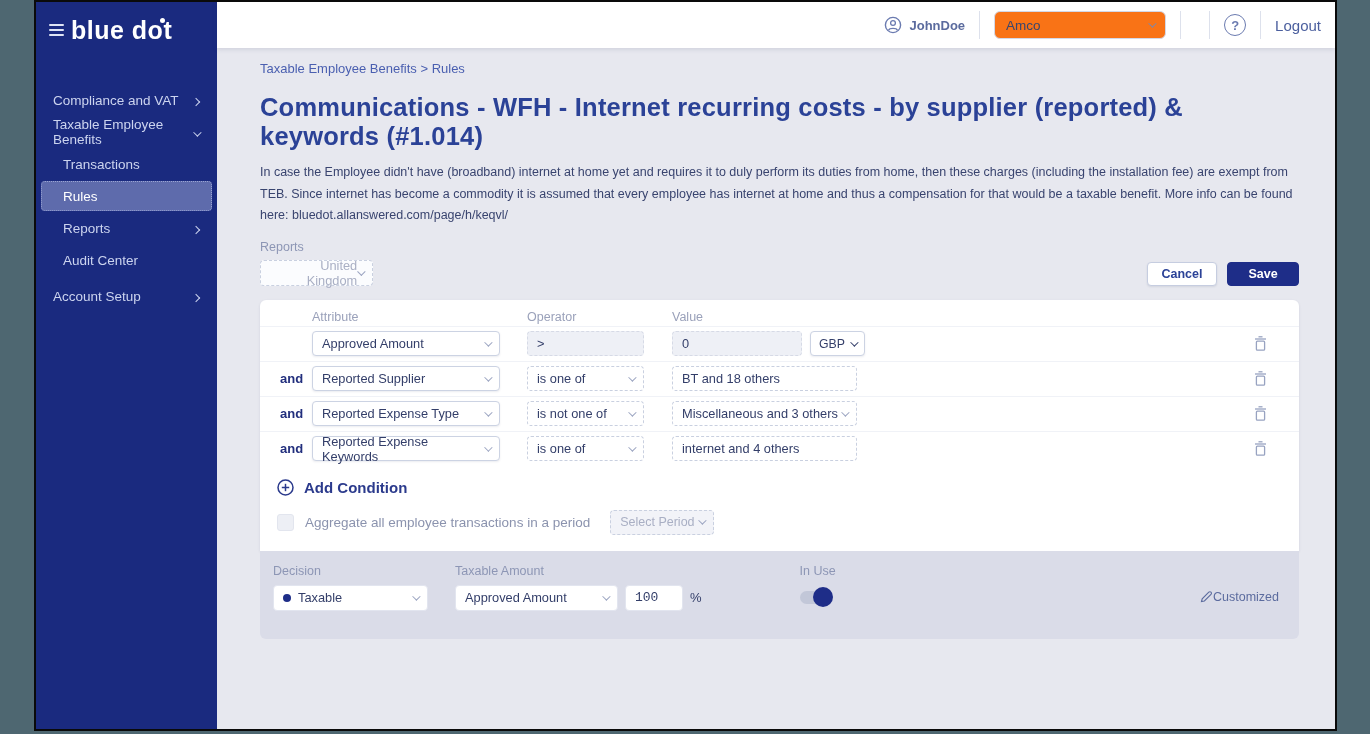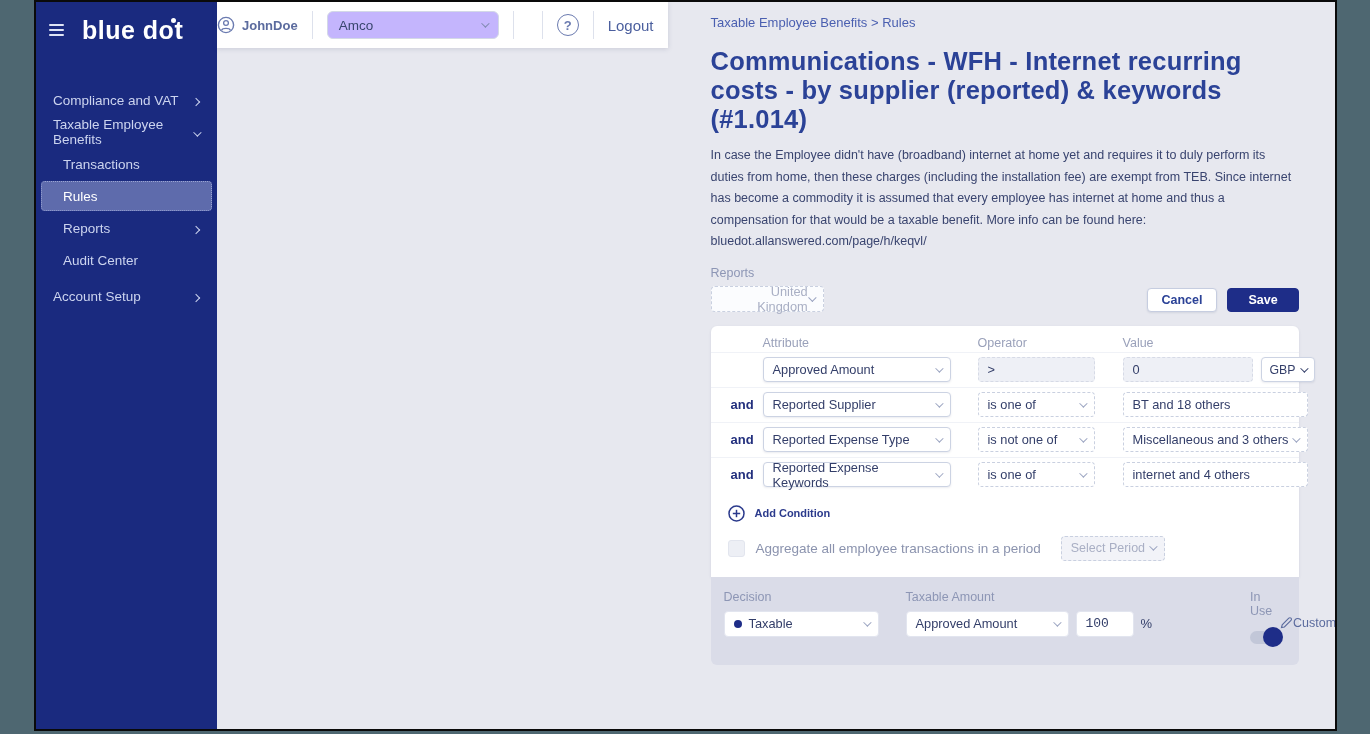--- a/index.html
+++ b/index.html
@@ -3,46 +3,46 @@
 <meta charset="utf-8">
 <style>
   * { margin:0; padding:0; box-sizing:border-box; }
   html,body { font-family:"Liberation Sans","DejaVu Sans",sans-serif; }
   .frame { width:1370px; height:734px; background:#4e6771; position:relative; overflow:hidden; }
   .app { position:absolute; left:34px; top:0; width:1303px; height:731px; border:2px solid #0a0a0a;
          display:flex; background:#e7e8ef; overflow:hidden; }
 
   
   .sidebar { width:181px; flex-shrink:0; background:#1a2a7f; color:#ccd4ef; display:flex; flex-direction:column; }
-  .logo-row { height:56px; display:flex; align-items:center; padding-left:13px; gap:18px; }
+  .logo-row { height:56px; display:flex; align-items:center; padding-left:13px; gap:7px; }
   .hamburger { display:flex; flex-direction:column; gap:3px; cursor:pointer; }
   .hamburger span { width:15px; height:2px; background:#dfe4f5; border-radius:1px; }
   .logo-text { font-size:25px; font-weight:bold; color:#fff; letter-spacing:.5px; }
   .logo-o { position:relative; display:inline-block; }
   .logo-o::after { content:""; position:absolute; top:2px; right:-2px; width:5px; height:5px;
                    border-radius:50%; background:#fff; }
   .nav { margin-top:26px; display:flex; flex-direction:column; }
   .nav-item { height:30px; margin:1px 5px; display:flex; align-items:center;
               padding:0 12px 0 11px; font-size:13.5px; border:1px solid transparent; border-radius:4px; cursor:pointer; }
   .nav-item.sub { padding-left:21px; }
   .nav-item.selected { background:#5e6bac; border:1px dotted #9aa4d4; color:#ffffff; }
   .nav-item .chev-wrap { margin-left:auto; }
   .chev { display:inline-block; width:6px; height:6px; border-right:1.5px solid currentColor;
           border-bottom:1.5px solid currentColor; }
   .chev.down { transform:rotate(45deg) translateY(-2px); }
   .chev.right { transform:rotate(-45deg); }
   .gap-before { margin-top:5px; }
 
   
-  .main { flex:1; display:flex; flex-direction:row; min-width:0; }
+  .main { flex:1; display:flex; flex-direction:column; min-width:0; }
   .topbar { height:46px; background:#fff; display:flex; align-items:center; justify-content:flex-end;
             padding-right:14px; box-shadow:0 1px 5px rgba(40,50,90,.15); position:relative; z-index:3; }
   .user { display:flex; align-items:center; gap:7px; color:#5b6b9e; font-size:13px; font-weight:bold; }
   .tb-divider { width:1px; height:28px; background:#dde1ec; margin:0 14px; }
-  .tb-select { height:28px; border:1px solid #d3d8e7; border-radius:6px; background:#c4b5fd;
+  .tb-select { height:28px; border:1px solid #d3d8e7; border-radius:6px; background:#f97316;
                display:flex; align-items:center; justify-content:space-between; padding:0 11px;
                color:#39466e; font-size:13.5px; cursor:pointer; }
   .tb-select .chev { color:#7e89ad; }
   .w-company { width:172px; } .w-currency { width:182px; }
   .help-circle { width:22px; height:22px; border:1.6px solid #6b7bb0; border-radius:50%;
                  display:flex; align-items:center; justify-content:center; color:#6b7bb0;
                  font-size:13px; font-weight:bold; cursor:pointer; }
   .logout { color:#4b5f9e; font-size:15px; cursor:pointer; }
 
   .content { flex:1; padding:13px 36px 0 43px; background:#e7e8ef; overflow:hidden; }
@@ -80,21 +80,21 @@
                color:#333e69; font-size:12.8px; padding:0 9px; width:185px;
                font-family:"Liberation Sans",sans-serif; outline:none; }
   .val-input.short { width:130px; }
   .val-input.muted-i { background:#eef0f6; border:1px dashed #d6dae6; }
   .chip { height:25px; border:1px solid #ccd3e3; border-radius:4px; background:#fff;
           display:flex; align-items:center; gap:5px; padding:0 8px; color:#333e69;
           font-size:12.3px; cursor:pointer; box-shadow:0 1px 2px rgba(60,70,110,.10); }
   .trash-btn { width:26px; height:26px; display:flex; align-items:center; justify-content:center;
                cursor:pointer; background:none; border:none; }
   .add-row { display:flex; align-items:center; gap:10px; padding:13px 0 9px 17px; }
-  .add-label { color:#2b3a8c; font-size:11px; font-weight:600; cursor:pointer; }
+  .add-label { color:#2b3a8c; font-size:15px; font-weight:600; cursor:pointer; }
   .agg-row { display:flex; align-items:center; padding:5px 0 16px 17px; }
   .checkbox { width:17px; height:17px; background:#edeff5; border:1px solid #e2e5ee;
               border-radius:3px; cursor:pointer; }
   .agg-label { color:#8b93ae; font-size:13.5px; margin-left:11px;text-align:center; }
   .period-select { width:104px; margin-left:20px; background:#f2f3f8; color:#a9afc4; font-size:12.5px; }
 
   
   .panel { background:#dadce8; border-radius:0 0 6px 6px; height:88px; display:flex;
            padding:13px 20px 0 13px; }
   .fblock { display:flex; flex-direction:column; }

